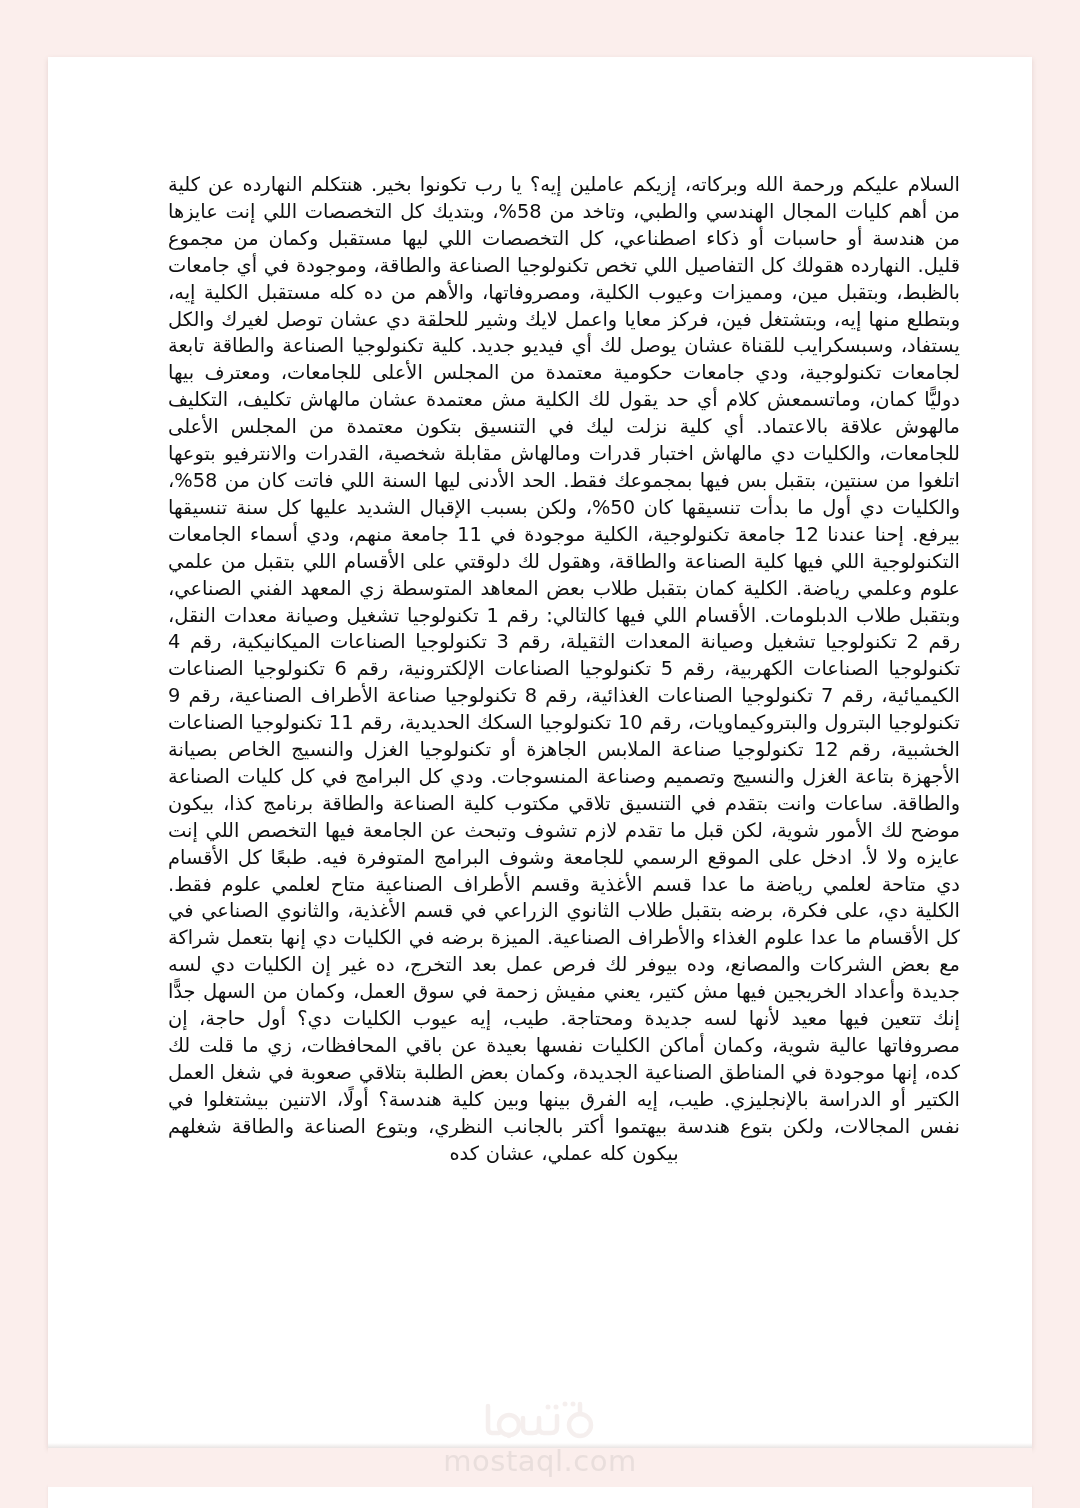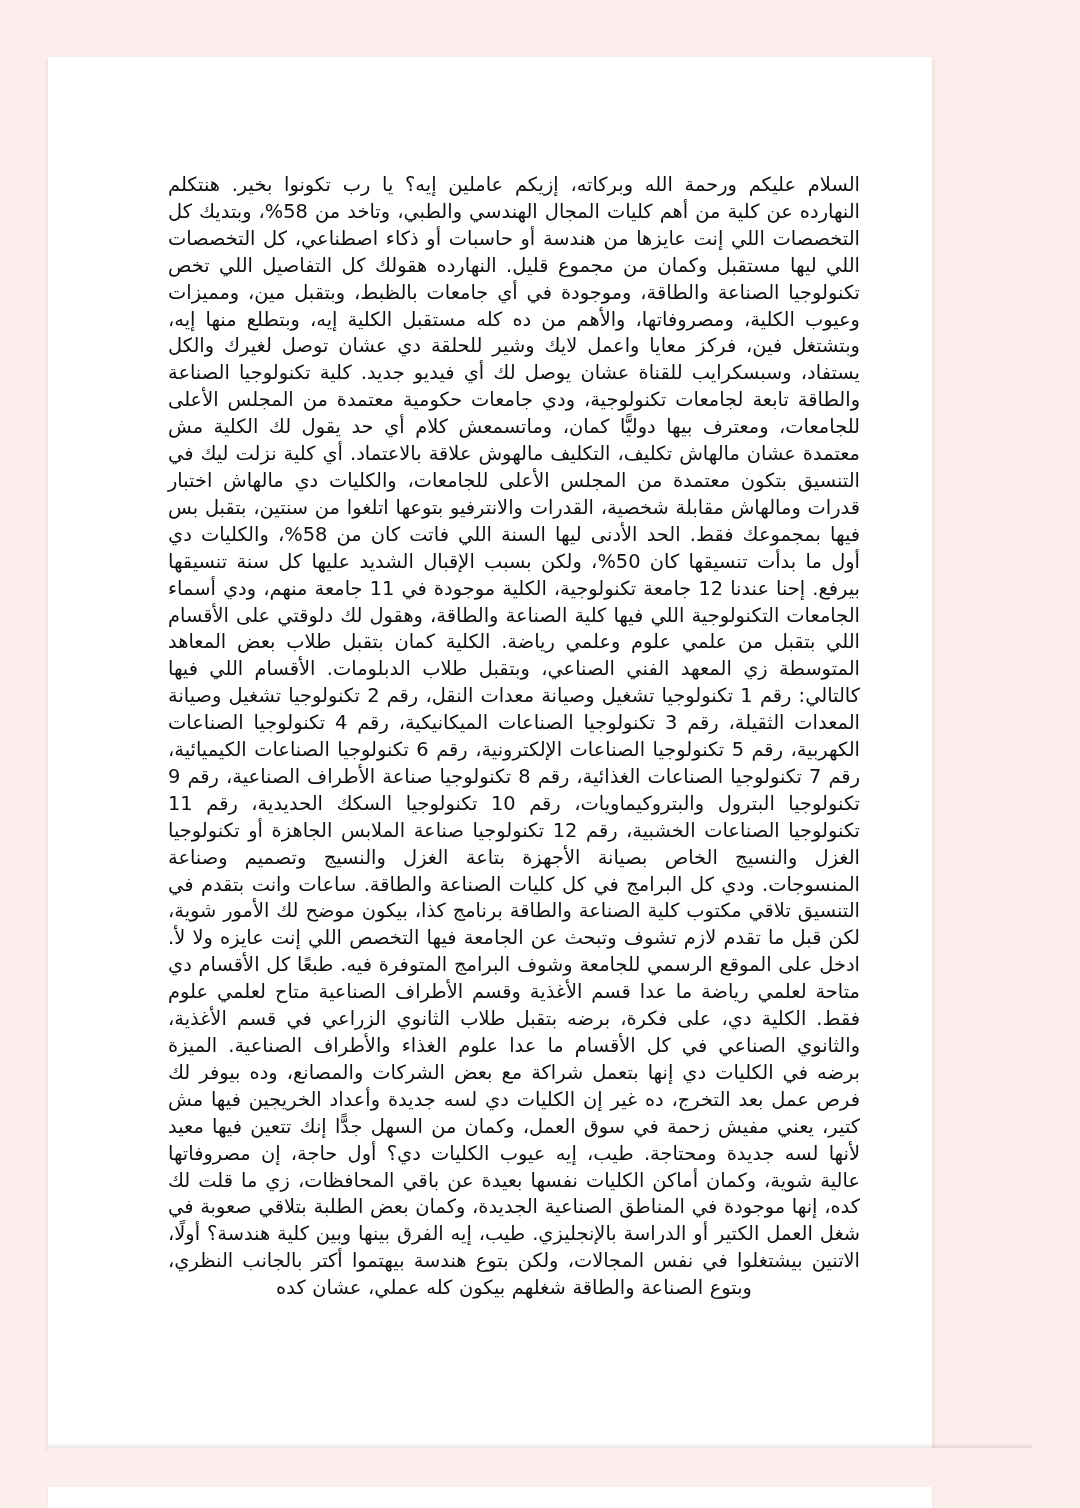--- a/index.html
+++ b/index.html
@@ -20,21 +20,21 @@
   .doc-viewport {
     position: absolute;
     inset: 0;
     background: #fbeeec;
   }
 
   
   .page {
     position: absolute;
     left: 48px;
-    width: 884px;
+    width: 984px;
     background: #ffffff;
     box-sizing: border-box;
   }
   .page-1 {
     top: 57px;
     height: 1391px;
     box-shadow: 0 2px 5px rgba(120, 90, 85, 0.18);
   }
   .page-2 {
     top: 1487px;
@@ -125,14 +125,37 @@
     <div class="text-body">
       <p>السلام عليكم ورحمة الله وبركاته، إزيكم عاملين إيه؟ يا رب تكونوا بخير. هنتكلم النهارده عن كلية من أهم كليات المجال الهندسي والطبي، وتاخد من 58%، وبتديك كل التخصصات اللي إنت عايزها من هندسة أو حاسبات أو ذكاء اصطناعي، كل التخصصات اللي ليها مستقبل وكمان من مجموع قليل. النهارده هقولك كل التفاصيل اللي تخص تكنولوجيا الصناعة والطاقة، وموجودة في أي جامعات بالظبط، وبتقبل مين، ومميزات وعيوب الكلية، ومصروفاتها، والأهم من ده كله مستقبل الكلية إيه، وبتطلع منها إيه، وبتشتغل فين، فركز معايا واعمل لايك وشير للحلقة دي عشان توصل لغيرك والكل يستفاد، وسبسكرايب للقناة عشان يوصل لك أي فيديو جديد. كلية تكنولوجيا الصناعة والطاقة تابعة لجامعات تكنولوجية، ودي جامعات حكومية معتمدة من المجلس الأعلى للجامعات، ومعترف بيها دوليًّا كمان، وماتسمعش كلام أي حد يقول لك الكلية مش معتمدة عشان مالهاش تكليف، التكليف مالهوش علاقة بالاعتماد. أي كلية نزلت ليك في التنسيق بتكون معتمدة من المجلس الأعلى للجامعات، والكليات دي مالهاش اختبار قدرات ومالهاش مقابلة شخصية، القدرات والانترفيو بتوعها اتلغوا من سنتين، بتقبل بس فيها بمجموعك فقط. الحد الأدنى ليها السنة اللي فاتت كان من 58%، والكليات دي أول ما بدأت تنسيقها كان 50%، ولكن بسبب الإقبال الشديد عليها كل سنة تنسيقها بيرفع. إحنا عندنا 12 جامعة تكنولوجية، الكلية موجودة في 11 جامعة منهم، ودي أسماء الجامعات التكنولوجية اللي فيها كلية الصناعة والطاقة، وهقول لك دلوقتي على الأقسام اللي بتقبل من علمي علوم وعلمي رياضة. الكلية كمان بتقبل طلاب بعض المعاهد المتوسطة زي المعهد الفني الصناعي، وبتقبل طلاب الدبلومات. الأقسام اللي فيها كالتالي: رقم 1 تكنولوجيا تشغيل وصيانة معدات النقل، رقم 2 تكنولوجيا تشغيل وصيانة المعدات الثقيلة، رقم 3 تكنولوجيا الصناعات الميكانيكية، رقم 4 تكنولوجيا الصناعات الكهربية، رقم 5 تكنولوجيا الصناعات الإلكترونية، رقم 6 تكنولوجيا الصناعات الكيميائية، رقم 7 تكنولوجيا الصناعات الغذائية، رقم 8 تكنولوجيا صناعة الأطراف الصناعية، رقم 9 تكنولوجيا البترول والبتروكيماويات، رقم 10 تكنولوجيا السكك الحديدية، رقم 11 تكنولوجيا الصناعات الخشبية، رقم 12 تكنولوجيا صناعة الملابس الجاهزة أو تكنولوجيا الغزل والنسيج الخاص بصيانة الأجهزة بتاعة الغزل والنسيج وتصميم وصناعة المنسوجات. ودي كل البرامج في كل كليات الصناعة والطاقة. ساعات وانت بتقدم في التنسيق تلاقي مكتوب كلية الصناعة والطاقة برنامج كذا، بيكون موضح لك الأمور شوية، لكن قبل ما تقدم لازم تشوف وتبحث عن الجامعة فيها التخصص اللي إنت عايزه ولا لأ. ادخل على الموقع الرسمي للجامعة وشوف البرامج المتوفرة فيه. طبعًا كل الأقسام دي متاحة لعلمي رياضة ما عدا قسم الأغذية وقسم الأطراف الصناعية متاح لعلمي علوم فقط. الكلية دي، على فكرة، برضه بتقبل طلاب الثانوي الزراعي في قسم الأغذية، والثانوي الصناعي في كل الأقسام ما عدا علوم الغذاء والأطراف الصناعية. الميزة برضه في الكليات دي إنها بتعمل شراكة مع بعض الشركات والمصانع، وده بيوفر لك فرص عمل بعد التخرج، ده غير إن الكليات دي لسه جديدة وأعداد الخريجين فيها مش كتير، يعني مفيش زحمة في سوق العمل، وكمان من السهل جدًّا إنك تتعين فيها معيد لأنها لسه جديدة ومحتاجة. طيب، إيه عيوب الكليات دي؟ أول حاجة، إن مصروفاتها عالية شوية، وكمان أماكن الكليات نفسها بعيدة عن باقي المحافظات، زي ما قلت لك كده، إنها موجودة في المناطق الصناعية الجديدة، وكمان بعض الطلبة بتلاقي صعوبة في شغل العمل الكتير أو الدراسة بالإنجليزي. طيب، إيه الفرق بينها وبين كلية هندسة؟ أولًا، الاتنين بيشتغلوا في نفس المجالات، ولكن بتوع هندسة بيهتموا أكتر بالجانب النظري، وبتوع الصناعة والطاقة شغلهم بيكون كله عملي، عشان كده</p>
     </div>
   </div>
 
   <div class="page-edge-shadow"></div>
   <div class="page-gap"></div>
 
   <div class="page page-2"></div>
 
+  <div class="watermark">
+    <svg class="wm-logo" viewBox="0 0 232 88" aria-hidden="true">
+      <g fill="none" stroke="#ece0de" stroke-width="9" stroke-linecap="round" stroke-linejoin="round">
+
+        <circle cx="196" cy="58" r="22"></circle>
+        <path d="M196 36 L196 16"></path>
+
+        <circle cx="166" cy="16" r="5" fill="#ece0de" stroke="none"></circle>
+        <circle cx="182" cy="16" r="5" fill="#ece0de" stroke="none"></circle>
+
+        <path d="M150 40 L150 62 Q150 74 138 74 L124 74 Q114 74 114 62 L114 44"></path>
+        <path d="M114 62 Q114 74 102 74 L92 74 Q82 74 82 62 L82 44"></path>
+        <circle cx="132" cy="22" r="5" fill="#ece0de" stroke="none"></circle>
+        <circle cx="148" cy="22" r="5" fill="#ece0de" stroke="none"></circle>
+
+        <circle cx="54" cy="58" r="20"></circle>
+        <path d="M54 78 L54 80"></path>
+
+        <path d="M34 74 L20 74 Q12 74 12 64 L12 20"></path>
+      </g>
+    </svg>
+    <div class="wm-text">mostaql.com</div>
+  </div>
 
 </div>
 
 </body></html>

